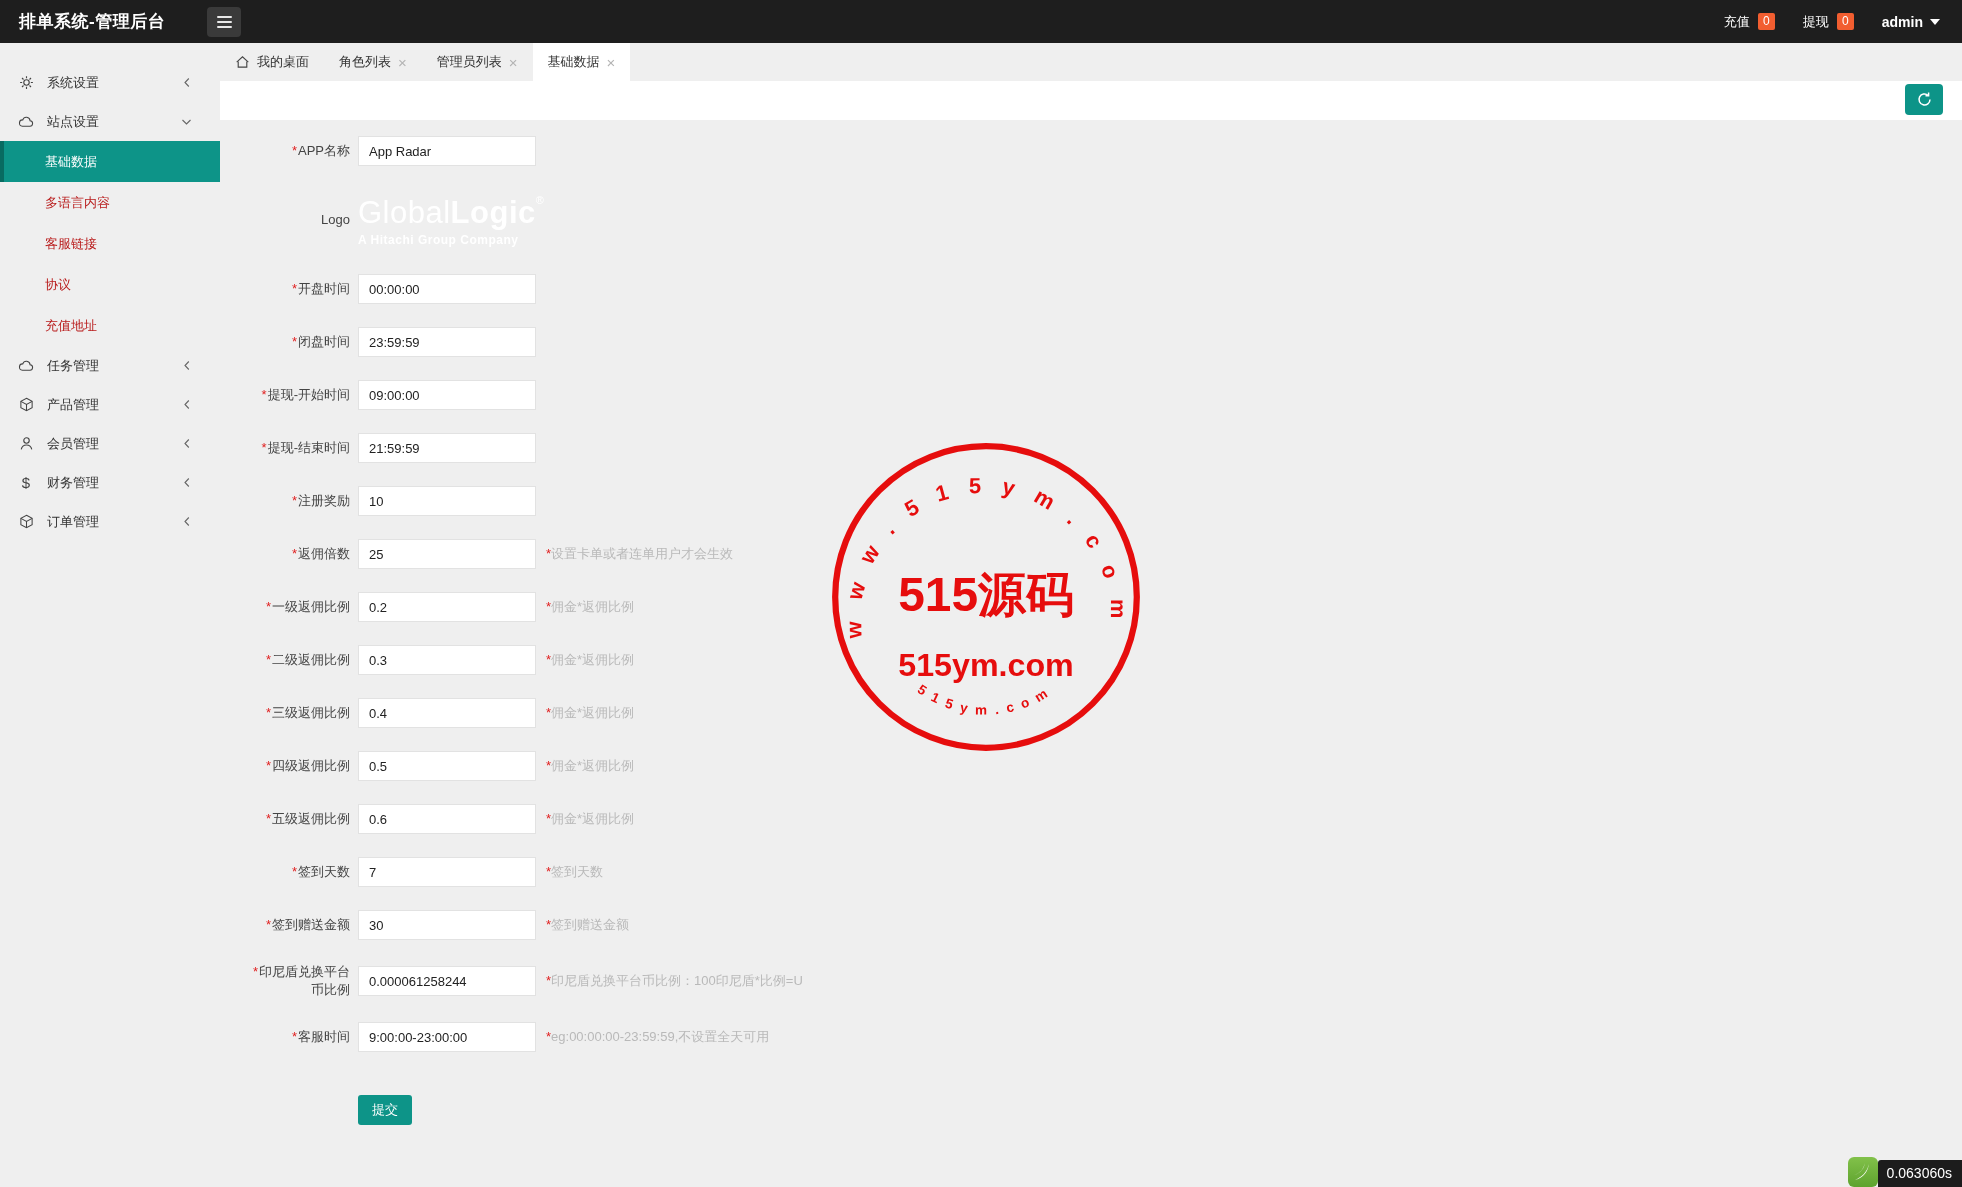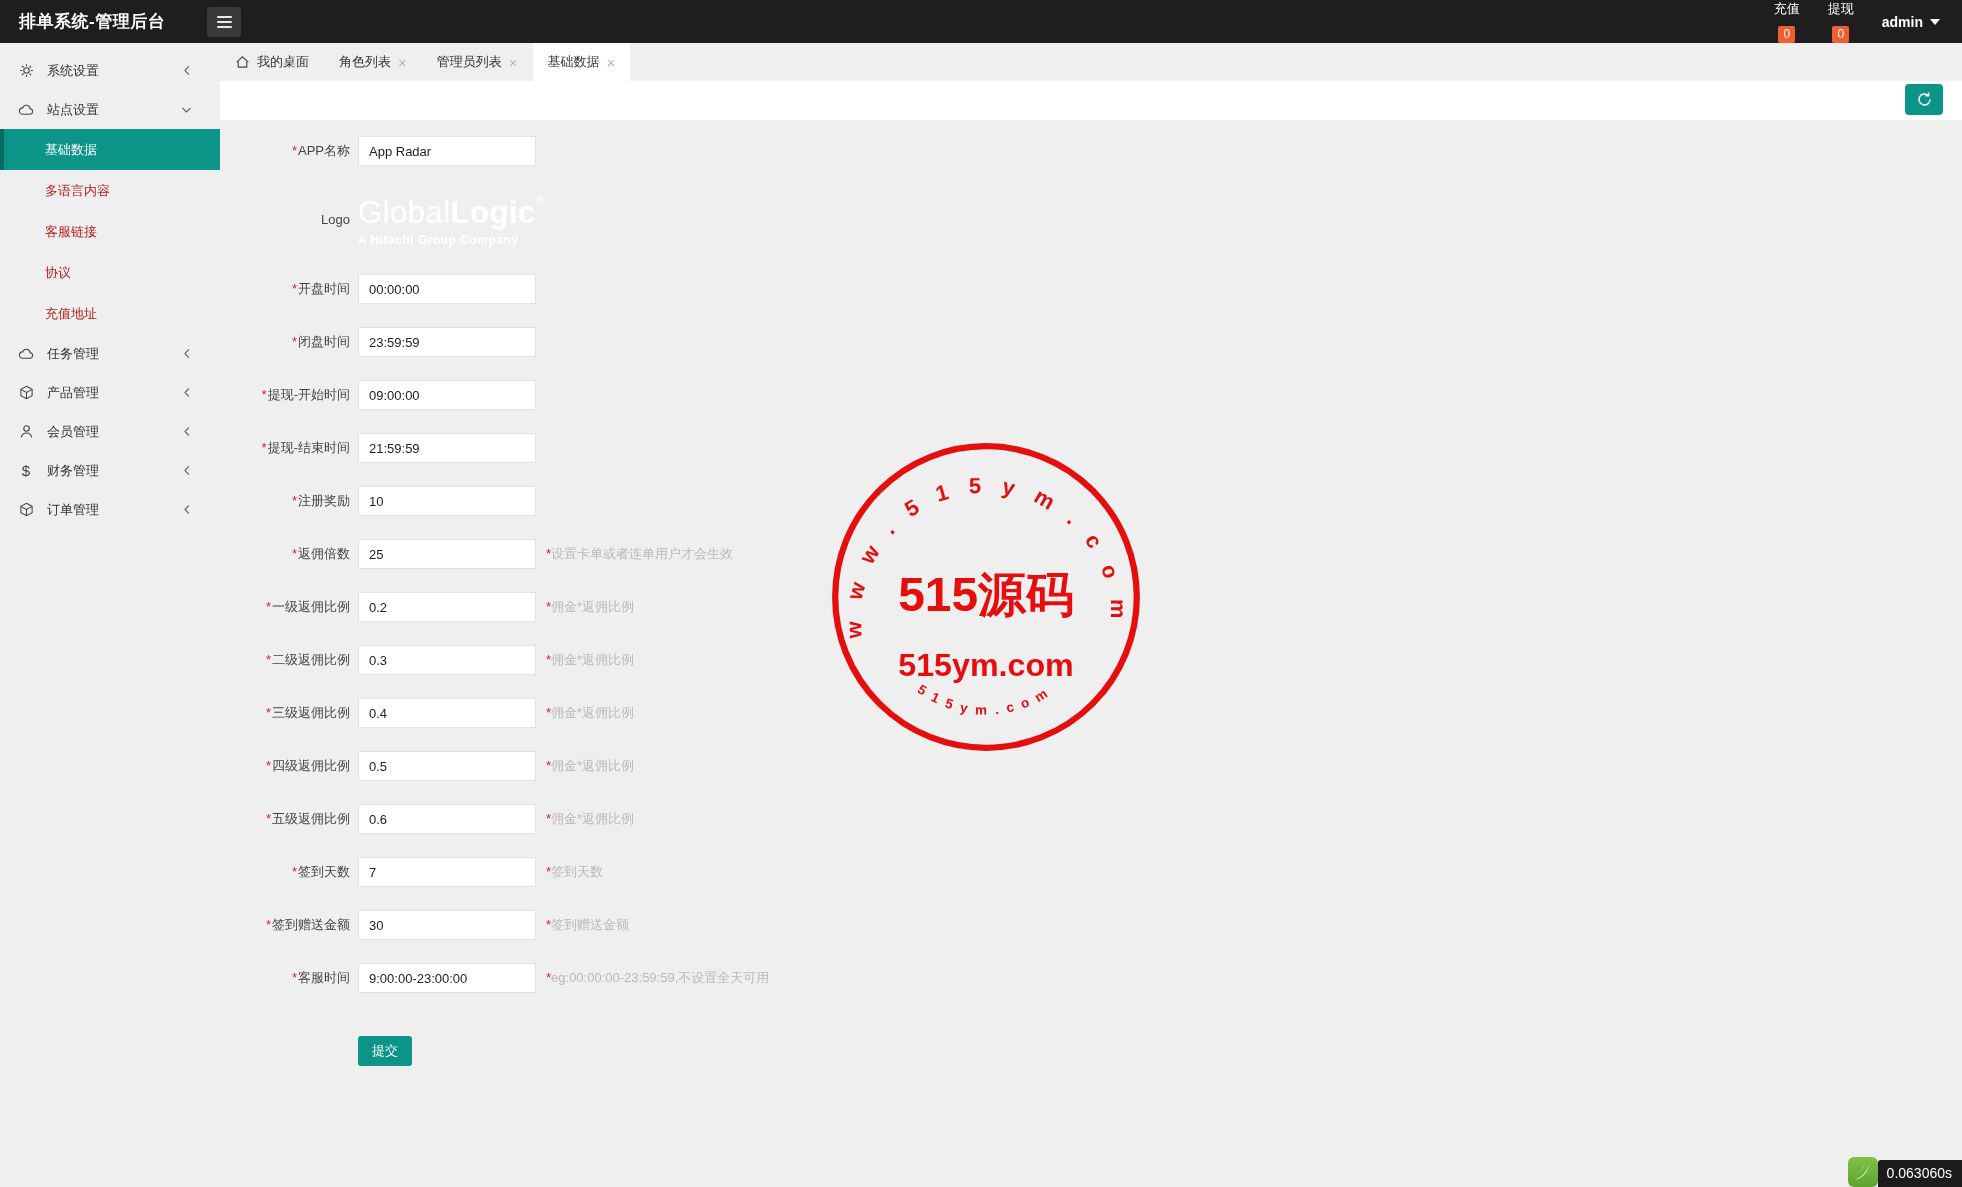--- a/index.html
+++ b/index.html
@@ -6,35 +6,35 @@
   html,body { width:1962px; height:1187px; overflow:hidden; }
   body { font-family:"Liberation Sans","DejaVu Sans",sans-serif; background:#efefef; position:relative; font-size:13px; color:#333; }
 
   
   .header { position:absolute; left:0; top:0; width:1962px; height:43px; background:#1e1e1e; color:#fff; display:flex; align-items:center; z-index:30; }
   .header-title { font-size:17px; font-weight:bold; margin-left:19px; letter-spacing:.5px; }
   .hamburger-btn { width:34px; height:30px; background:#3a3a3a; border:none; border-radius:4px; margin-left:42px; cursor:pointer; display:flex; align-items:center; justify-content:center; }
   .bars { display:inline-block; width:15px; }
   .bars span { display:block; height:2px; background:#e8e8e8; margin:3px 0; border-radius:1px; }
   .header-right { margin-left:auto; display:flex; align-items:center; margin-right:22px; gap:28px; }
-  .hr-link { display:flex; align-items:center; gap:8px; cursor:pointer; font-size:13px; color:#fff;flex-direction:column; }
+  .hr-link { display:flex; align-items:center; gap:8px; cursor:pointer; font-size:13px; color:#fff; }
   .count-badge { background:#f25e30; color:#fff; font-size:12px; min-width:17px; height:17px; line-height:17px; text-align:center; border-radius:2px; padding:0 4px; display:inline-block; }
   .user-menu { display:flex; align-items:center; gap:7px; cursor:pointer; font-weight:bold; font-size:14px; }
   .caret-down { width:0; height:0; border-left:5px solid transparent; border-right:5px solid transparent; border-top:6px solid #fff; display:inline-block; }
 
   
   .sidebar { position:absolute; left:0; top:43px; width:220px; bottom:0; background:#efefef; z-index:20; }
   .side-group { height:39px; display:flex; align-items:center; cursor:pointer; position:relative; }
   .side-group .g-icon { width:16px; margin-left:18px; display:flex; align-items:center; justify-content:center; color:#444; font-size:14px; }
   .side-group .g-label { margin-left:13px; color:#333; }
   .side-group .g-chevron { position:absolute; right:28px; display:flex; }
   .side-sub { }
   .side-subitem { height:41px; line-height:41px; padding-left:45px; color:#b91c1c; cursor:pointer; }
   .side-subitem.active { background:#0d9488; border-left:4px solid #086b61; padding-left:41px; color:#fff; }
-  .sidebar { padding-top:8px; }
+  .sidebar { padding-top:20px; }
 
   
   .tabbar { position:absolute; left:220px; top:43px; right:0; height:38px; background:#efefef; display:flex; align-items:stretch; z-index:10; }
   .tab { display:flex; align-items:center; gap:7px; padding:17px 15px; cursor:pointer; color:#333; }
   .tab.active { background:#fff; }
   .tab .close-x { color:#b3b3b3; font-size:15px; line-height:1; cursor:pointer; }
   .tab .home-ic { display:flex; align-items:center; }
 
   
   .toolbar { position:absolute; left:220px; top:81px; right:0; height:39px; background:#fff; z-index:9; }
@@ -325,20 +325,25 @@
     <input class="form-input" type="text" value="7" style="">
     <div class="form-hint"><span class="req">*</span><span>签到天数</span></div>
   </div>
 
   <div class="form-row">
     <div class="form-label"><span class="req">*</span><span>签到赠送金额</span></div>
     <input class="form-input" type="text" value="30" style="">
     <div class="form-hint"><span class="req">*</span><span>签到赠送金额</span></div>
   </div>
 
+  <div class="form-row">
+    <div class="form-label two-line"><span class="req">*</span><span>印尼盾兑换平台币比例</span></div>
+    <input class="form-input" type="text" value="0.000061258244" style="">
+    <div class="form-hint"><span class="req">*</span><span>印尼盾兑换平台币比例：100印尼盾*比例=U</span></div>
+  </div>
 
   <div class="form-row">
     <div class="form-label"><span class="req">*</span><span>客服时间</span></div>
     <input class="form-input" type="text" value="9:00:00-23:00:00" style="">
     <div class="form-hint"><span class="req">*</span><span>eg:00:00:00-23:59:59,不设置全天可用</span></div>
   </div>
 
   <button class="submit-btn">提交</button>
 </div>
 

